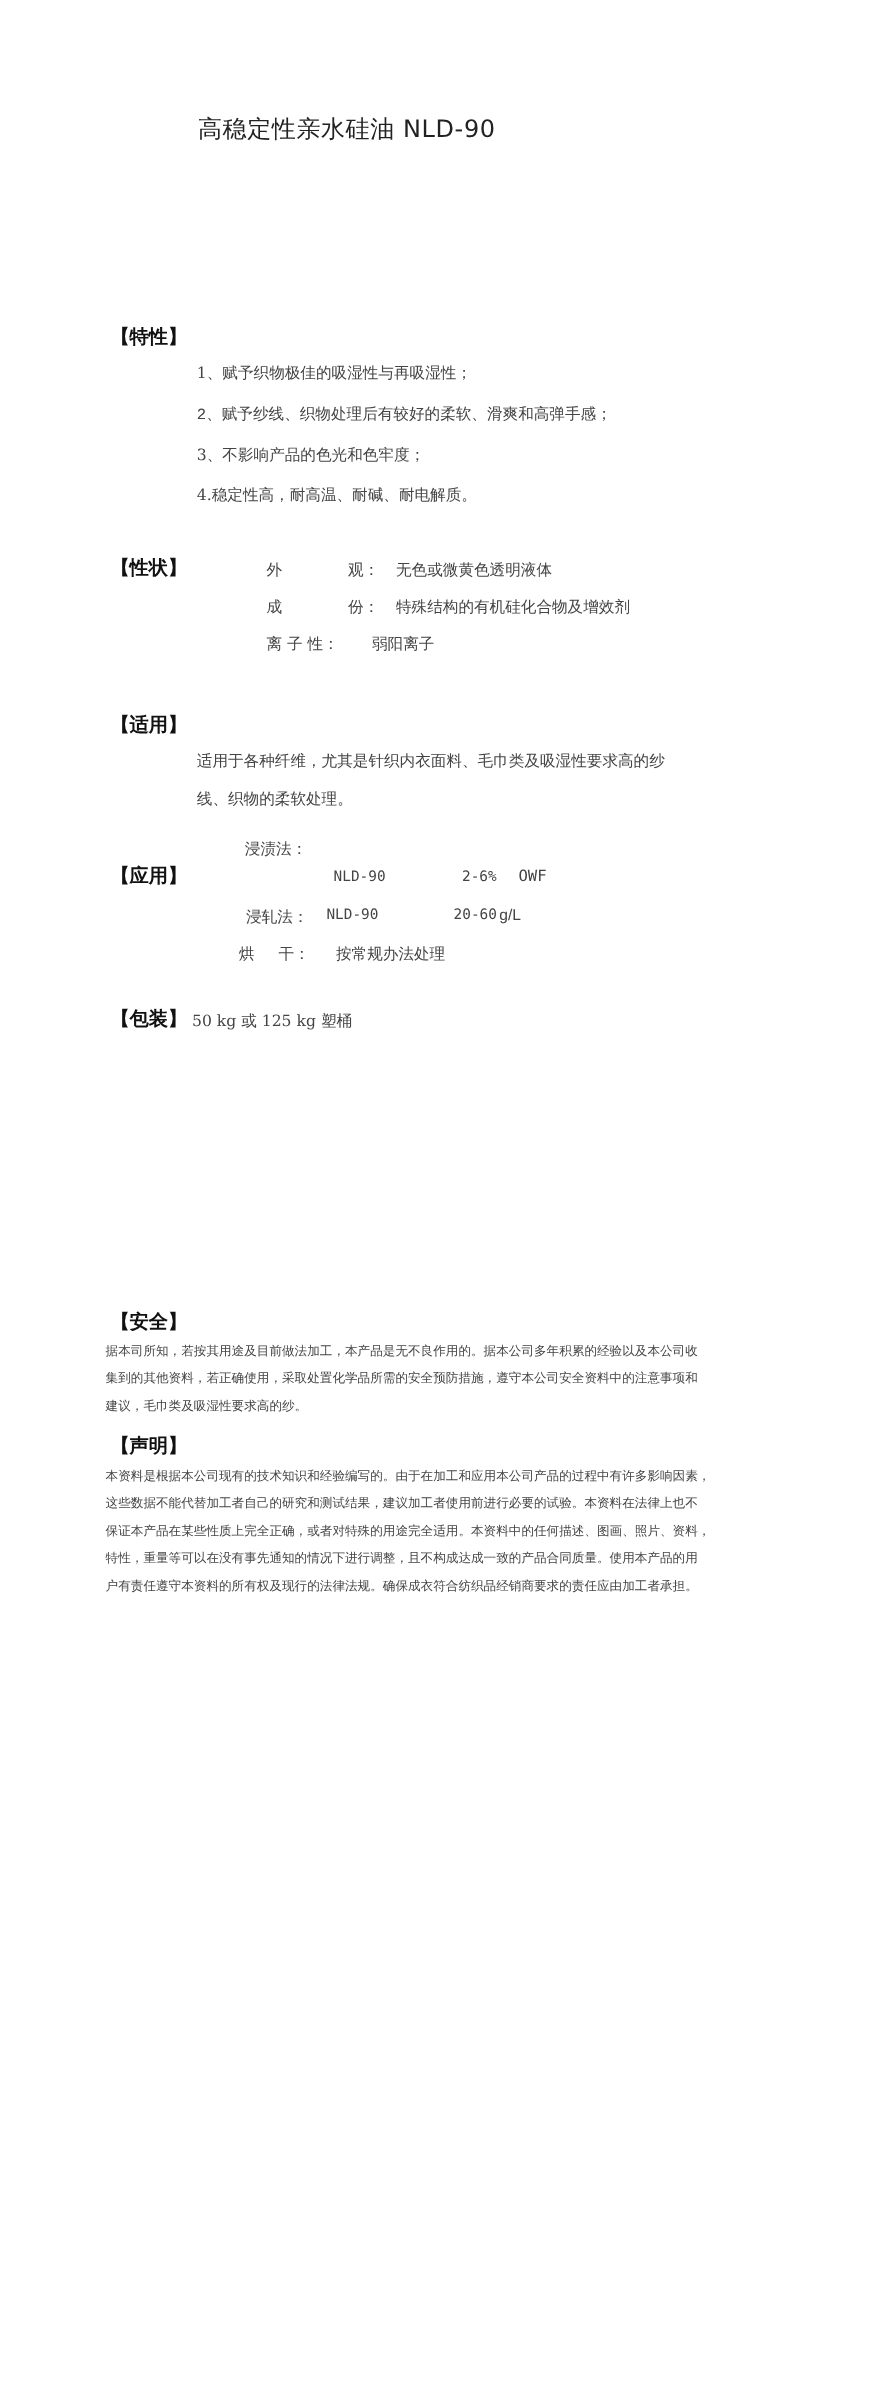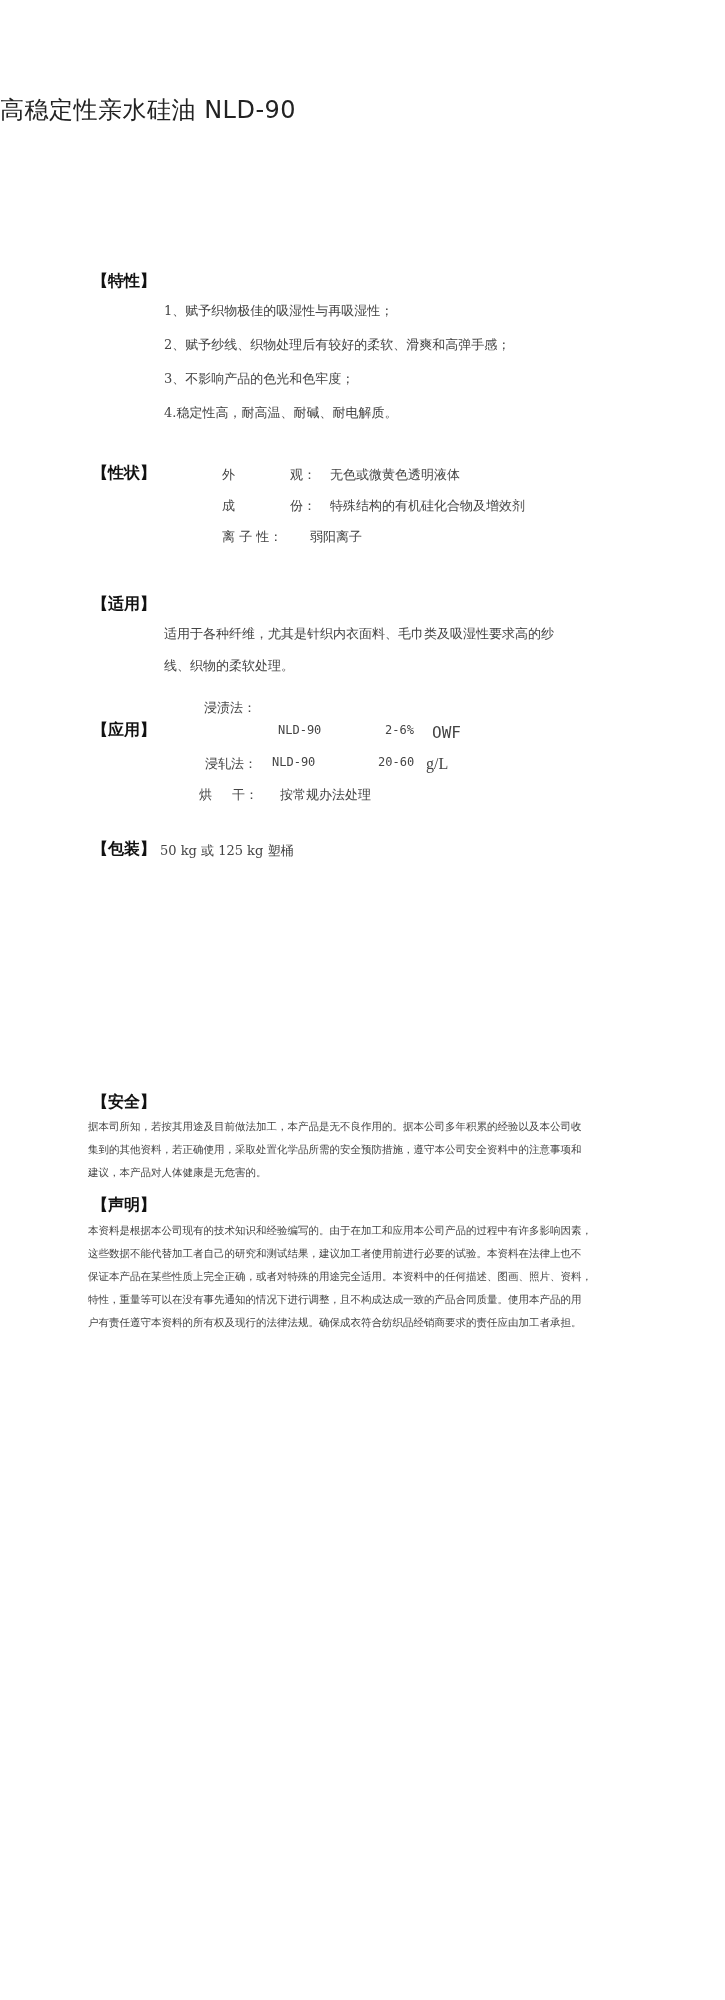--- a/index.html
+++ b/index.html
@@ -11,23 +11,23 @@
       width: 725px;
       height: 2000px;
       position: relative;
       overflow: hidden;
       color: #333333;
       font-family: "DejaVu Serif", "Liberation Serif", serif;
     }
     .abs { position: absolute; white-space: nowrap; }
     .title {
       left: 0; width: 578px; top: 94px;
-      text-align: left;
+      text-align: center;
       font-family: "DejaVu Sans", "Liberation Sans", sans-serif;
-      font-size: 24px;
+      font-size: 20px;
       color: #222222;
       letter-spacing: 0.5px;
     }
     .intro {
       left: 90px; width: 540px; top: 146px;
       white-space: normal;
       font-size: 13.5px;
       line-height: 30px;
       color: #444444;
     }
@@ -55,21 +55,21 @@
 </head>
 <body>
 
 <div class="abs title">高稳定性亲水硅油 NLD-90</div>
 
 <div class="abs intro">
 </div>
 
 <div class="abs heading" style="top:271px;">【特性】</div>
 <div class="abs body-text feat" style="top:302px;">1、赋予织物极佳的吸湿性与再吸湿性；</div>
-<div class="abs body-text feat" style="top:336px;">2、赋予纱线、织物处理后有较好的柔软、滑爽和高弹手感；</div>
+<div class="abs body-text feat" style="top:336px;font-family:Liberation Mono, monospace;">2、赋予纱线、织物处理后有较好的柔软、滑爽和高弹手感；</div>
 <div class="abs body-text feat" style="top:370px;">3、不影响产品的色光和色牢度；</div>
 <div class="abs body-text feat" style="top:404px;">4.稳定性高，耐高温、耐碱、耐电解质。</div>
 
 <div class="abs heading" style="top:463px;">【性状】</div>
 <div>
   <span class="abs body-text" style="left:222px; top:466px;">外</span>
   <span class="abs body-text" style="left:290px; top:466px;">观：</span>
   <span class="abs body-text" style="left:330px; top:466px;">无色或微黄色透明液体</span>
 </div>
 <div>
@@ -84,40 +84,40 @@
 
 <div class="abs heading" style="top:594px;">【适用】</div>
 <div class="abs body-text" style="left:164px; top:625px;">适用于各种纤维，尤其是针织内衣面料、毛巾类及吸湿性要求高的纱</div>
 <div class="abs body-text" style="left:164px; top:657px;">线、织物的柔软处理。</div>
 
 <div class="abs heading" style="top:720px;">【应用】</div>
 <div>
   <span class="abs body-text" style="left:204px; top:699px;">浸渍法：</span>
   <span class="abs body-text" style="left:278px; top:723px; font-family:'DejaVu Sans Mono','Liberation Mono',monospace; font-size:12px;">NLD-90</span>
   <span class="abs body-text" style="left:385px; top:723px; font-family:'DejaVu Sans Mono','Liberation Mono',monospace; font-size:12px;">2-6%</span>
-  <span class="abs body-text" style="left:432px; top:723px; font-family:'DejaVu Sans Mono','Liberation Mono',monospace; font-size:16px;">OWF</span>
+  <span class="abs body-text" style="left:432px; top:723px; font-family:'DejaVu Sans Mono','Liberation Mono',monospace; font-size:13px;">OWF</span>
 </div>
 <div>
   <span class="abs body-text" style="left:205px; top:755px;">浸轧法：</span>
   <span class="abs body-text" style="left:272px; top:755px; font-family:'DejaVu Sans Mono','Liberation Mono',monospace; font-size:12px;">NLD-90</span>
   <span class="abs body-text" style="left:378px; top:755px; font-family:'DejaVu Sans Mono','Liberation Mono',monospace; font-size:12px;">20-60</span>
-  <span class="abs body-text" style="left:426px; top:755px; font-family:Liberation Serif, serif; font-size:16px;">g/L</span>
+  <span class="abs body-text" style="left:416px; top:755px; font-family:Liberation Sans, sans-serif; font-size:13px;">g/L</span>
 </div>
 <div>
   <span class="abs body-text" style="left:199px; top:786px;">烘</span>
   <span class="abs body-text" style="left:232px; top:786px;">干：</span>
   <span class="abs body-text" style="left:280px; top:786px;">按常规办法处理</span>
 </div>
 
 <div class="abs heading" style="top:839px;">【包装】</div>
 <div class="abs body-text" style="left:160px; top:842px;">50 kg 或 125 kg 塑桶</div>
 
 <div class="abs heading" style="top:1092px;">【安全】</div>
 <div class="abs small-text" style="top:1114px;">据本司所知，若按其用途及目前做法加工，本产品是无不良作用的。据本公司多年积累的经验以及本公司收</div>
 <div class="abs small-text" style="top:1137px;">集到的其他资料，若正确使用，采取处置化学品所需的安全预防措施，遵守本公司安全资料中的注意事项和</div>
-<div class="abs small-text" style="top:1160px;">建议，本产品对人体健康是无危害的。</div>
+<div class="abs small-text" style="top:1160px;">建议，毛巾类及吸湿性要求高的纱。</div>
 
 <div class="abs heading" style="top:1195px;text-align:center;">【声明】</div>
 <div class="abs small-text" style="top:1218px;">本资料是根据本公司现有的技术知识和经验编写的。由于在加工和应用本公司产品的过程中有许多影响因素，</div>
 <div class="abs small-text" style="top:1241px;">这些数据不能代替加工者自己的研究和测试结果，建议加工者使用前进行必要的试验。本资料在法律上也不</div>
 <div class="abs small-text" style="top:1264px;">保证本产品在某些性质上完全正确，或者对特殊的用途完全适用。本资料中的任何描述、图画、照片、资料，</div>
 <div class="abs small-text" style="top:1287px;">特性，重量等可以在没有事先通知的情况下进行调整，且不构成达成一致的产品合同质量。使用本产品的用</div>
 <div class="abs small-text" style="top:1310px;">户有责任遵守本资料的所有权及现行的法律法规。确保成衣符合纺织品经销商要求的责任应由加工者承担。</div>
 
 </body></html>

